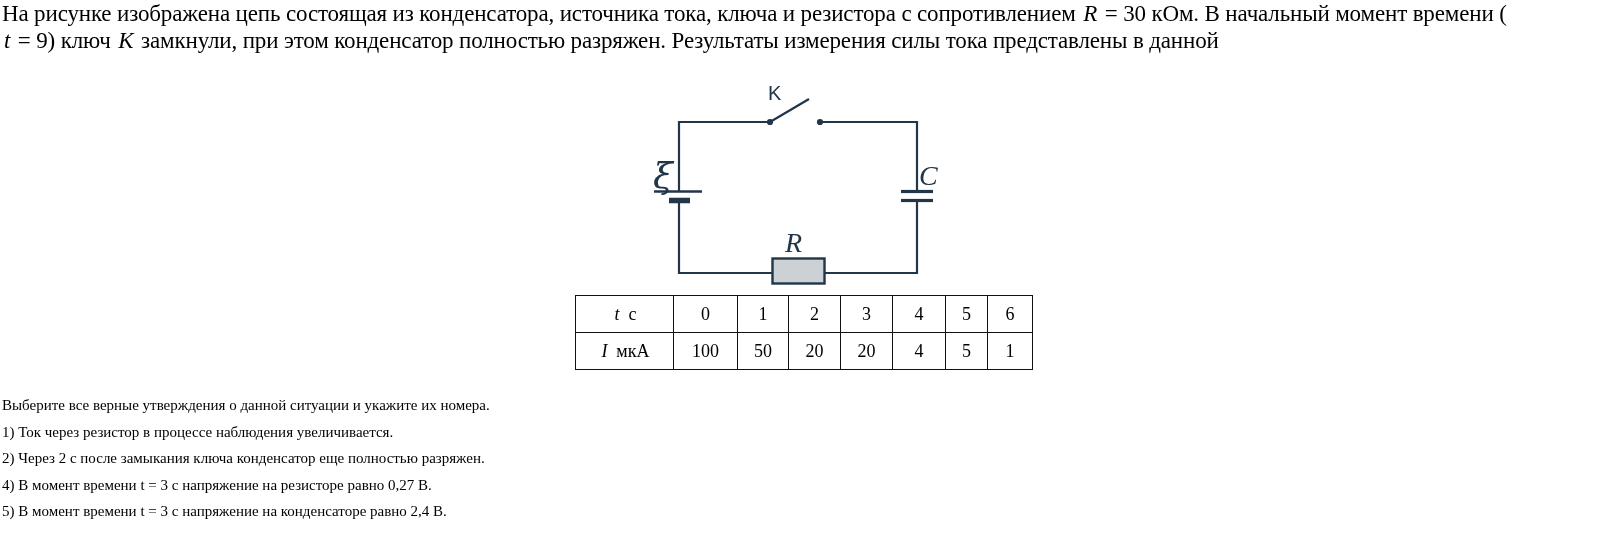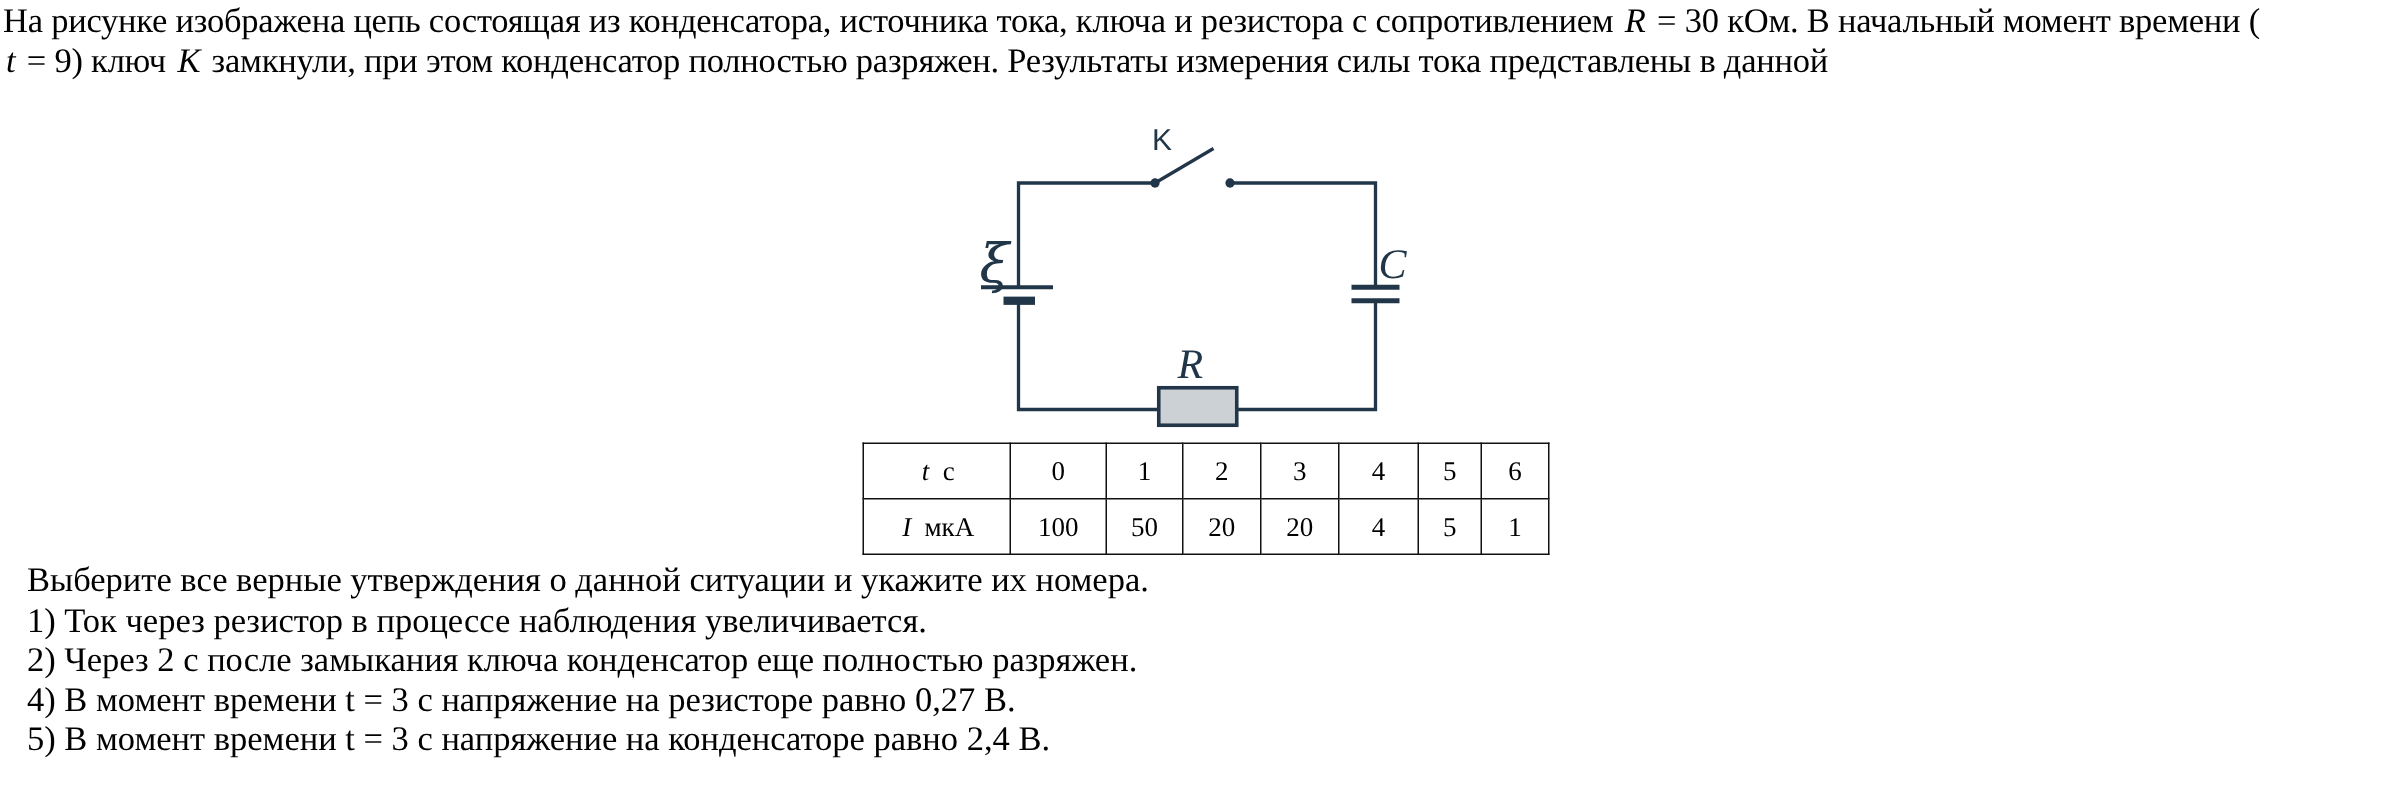--- a/index.html
+++ b/index.html
@@ -16,21 +16,21 @@
   .lab-xi{font-family:"DejaVu Serif",serif;font-style:italic;font-size:36px;}
   .data-table{
     position:absolute;left:575px;top:295px;border-collapse:collapse;table-layout:fixed;
     font-size:18px;
   }
   .data-table th,.data-table td{
     border:1.6px solid #111;text-align:center;vertical-align:middle;
     font-weight:normal;height:36px;padding:0 2px;
   }
   .data-table .unit{margin-left:0.38em;}
-  .question{position:absolute;left:2px;top:374px;font-size:23px;line-height:26.5px;margin-left:16px;}
+  .question{position:absolute;left:2px;top:392px;font-size:15px;line-height:26.5px;}
   .qline{white-space:nowrap;}
 </style>
 </head>
 <body>
 
 <div class="top-par">
   <div class="pline">
     <span>На рисунке изображена цепь состоящая из конденсатора, источника тока, ключа и резистора с сопротивлением </span><span class="mvar">R</span><span> = 30 кОм. В начальный момент времени (</span>
   </div>
   <div class="pline">

